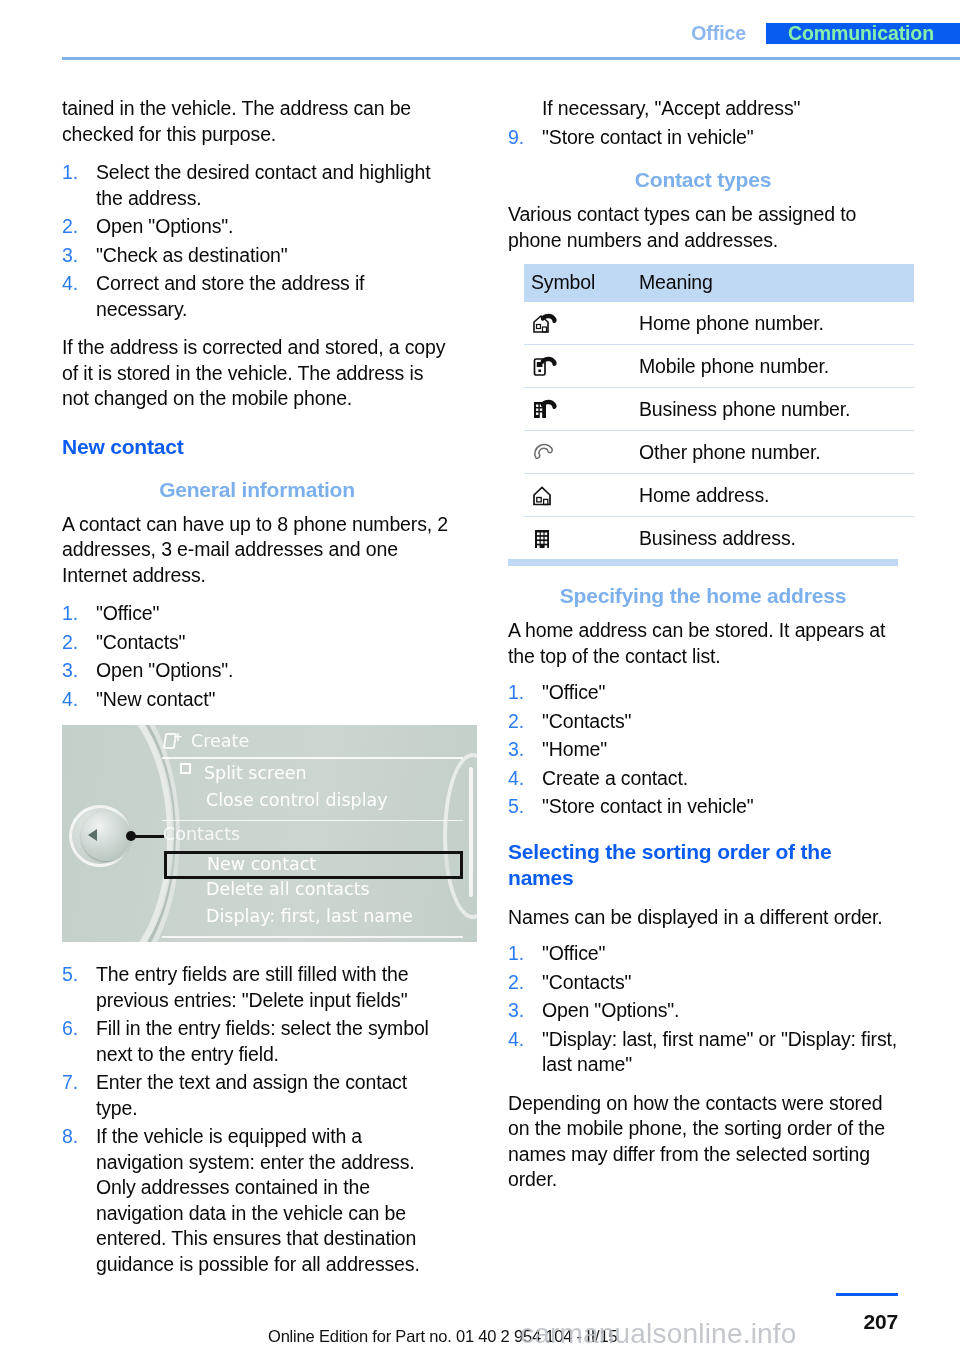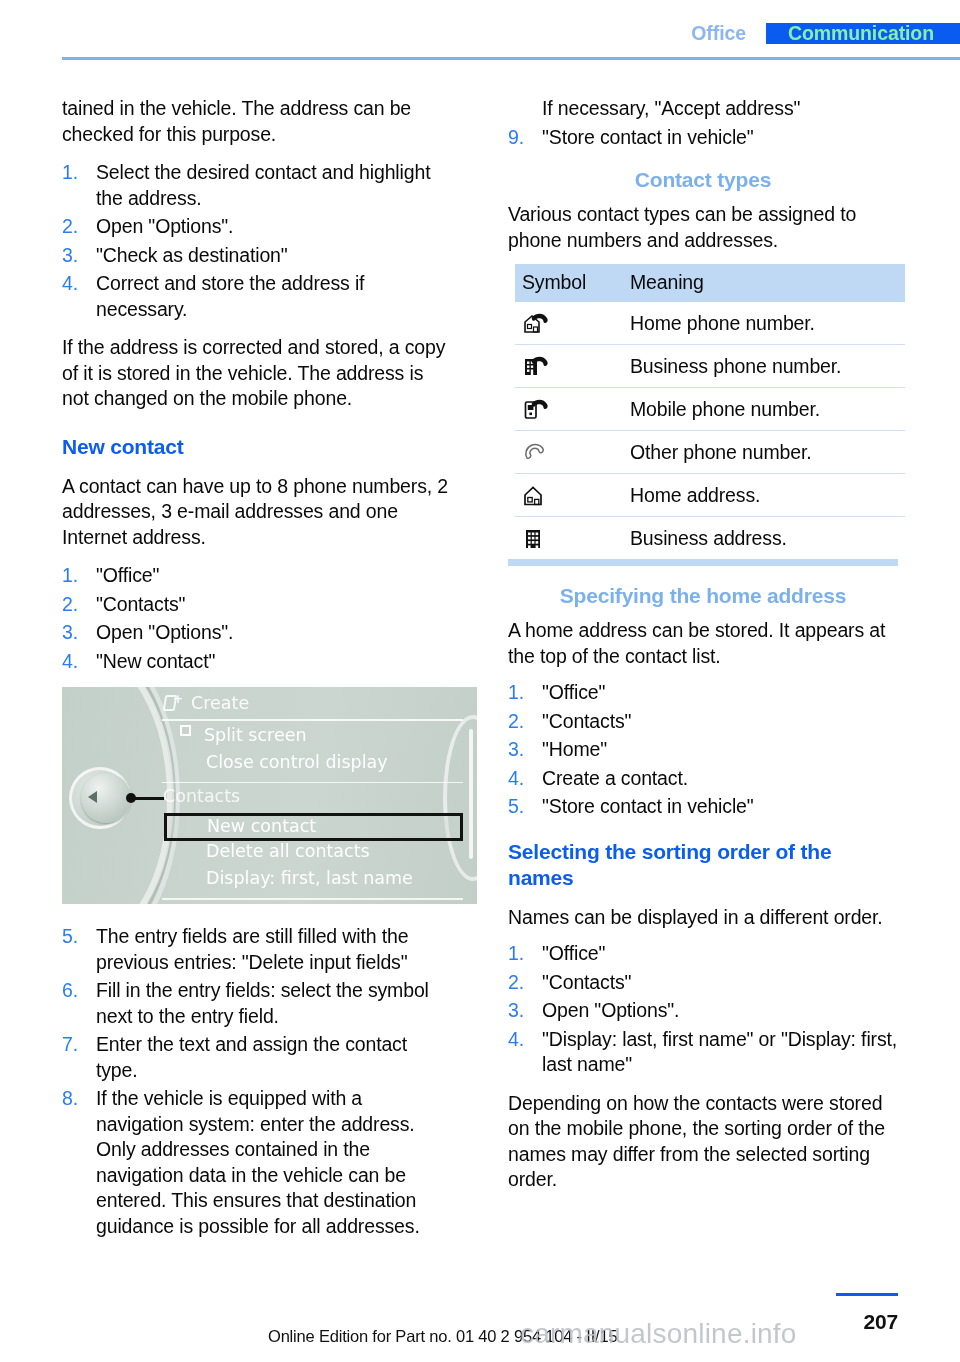--- a/index.html
+++ b/index.html
@@ -246,21 +246,21 @@
     position: absolute; right: 4px; top: 42px;
     width: 4px; height: 130px;
     background: rgba(255,255,255,0.8);
     border-radius: 2px;
   }
 
   
   table.ctypes {
     width: 100%;
     border-collapse: collapse;
-    margin: 4px 0 0 7px;
+    margin: 4px 0 0 16px;
   }
   table.ctypes th {
     background: #bfd8f4;
     text-align: left;
     font-weight: normal;
     font-size: 19.5px;
     padding: 7px 0 8px 7px;
     color: #0a0a0a;
     letter-spacing: -0.15px;
   }
@@ -345,20 +345,21 @@
         <li>
           <span class="num">4.</span>
           <span class="txt">Correct and store the address if necessary.</span>
         </li>
       </ol>
 
       <p class="para">If the address is corrected and stored, a copy of it is stored in the vehicle. The address is not changed on the mobile phone.</p>
 
       <h2 class="h-blue first">New contact</h2>
 
+      <h3 class="h-lightblue">General information</h3>
 
       <p class="para">A contact can have up to 8 phone numbers, 2 addresses, 3 e-mail addresses and one Internet address.</p>
 
       <ol class="steps">
         <li>
           <span class="num">1.</span>
           <span class="txt">"Office"</span>
         </li>
         <li>
           <span class="num">2.</span>
@@ -480,42 +481,42 @@
                 <rect x="5.5" y="15.5" width="4" height="4" fill="none" stroke="#111" stroke-width="1.2"></rect>
                 <rect x="11.5" y="18" width="4" height="5" fill="none" stroke="#111" stroke-width="1.2"></rect>
                 <path d="M10 8 C15 3 22 4 25 9 C26.2 11 25.8 13 24 13.8 C22.6 14.4 21.6 13.4 21.4 12.2 C21.2 11 20.4 10 19 9.6 C16.8 9 14.4 9.6 12.8 11.2 C11.8 12.2 10.4 11.6 10 10.4 C9.7 9.5 9.6 8.5 10 8 Z" fill="#111"></path>
               </svg>
             </td>
             <td>Home phone number.</td>
           </tr>
           <tr>
             <td class="sym">
               <svg class="glyph" viewBox="0 0 30 28">
+                <rect x="3.5" y="7" width="10.5" height="16" rx="1.6" fill="none" stroke="#111" stroke-width="1.7"></rect>
+                <rect x="5.8" y="10" width="5.6" height="5" fill="#111"></rect>
+                <rect x="7.4" y="17.5" width="2.6" height="2.6" fill="#111"></rect>
+                <path d="M10 8 C15 3 22 4 25 9 C26.2 11 25.8 13 24 13.8 C22.6 14.4 21.6 13.4 21.4 12.2 C21.2 11 20.4 10 19 9.6 C16.8 9 14.4 9.6 12.8 11.2 C11.8 12.2 10.4 11.6 10 10.4 C9.7 9.5 9.6 8.5 10 8 Z" fill="#111"></path>
+              </svg>
+            </td>
+            <td>Mobile phone number.</td>
+          </tr>
+          <tr>
+            <td class="sym">
+              <svg class="glyph" viewBox="0 0 30 28">
                 <rect x="3" y="7" width="12" height="16" fill="#111"></rect>
                 <rect x="5" y="9.5" width="2.4" height="2.4" fill="#fff"></rect>
                 <rect x="8.8" y="9.5" width="2.4" height="2.4" fill="#fff"></rect>
                 <rect x="5" y="13.5" width="2.4" height="2.4" fill="#fff"></rect>
                 <rect x="8.8" y="13.5" width="2.4" height="2.4" fill="#fff"></rect>
                 <rect x="5" y="17.5" width="2.4" height="2.4" fill="#fff"></rect>
                 <rect x="8.8" y="17.5" width="2.4" height="5.5" fill="#fff"></rect>
                 <path d="M10 8 C15 3 22 4 25 9 C26.2 11 25.8 13 24 13.8 C22.6 14.4 21.6 13.4 21.4 12.2 C21.2 11 20.4 10 19 9.6 C16.8 9 14.4 9.6 12.8 11.2 C11.8 12.2 10.4 11.6 10 10.4 C9.7 9.5 9.6 8.5 10 8 Z" fill="#111"></path>
               </svg>
             </td>
             <td>Business phone number.</td>
-          </tr>
-          <tr>
-            <td class="sym">
-              <svg class="glyph" viewBox="0 0 30 28">
-                <rect x="3.5" y="7" width="10.5" height="16" rx="1.6" fill="none" stroke="#111" stroke-width="1.7"></rect>
-                <rect x="5.8" y="10" width="5.6" height="5" fill="#111"></rect>
-                <rect x="7.4" y="17.5" width="2.6" height="2.6" fill="#111"></rect>
-                <path d="M10 8 C15 3 22 4 25 9 C26.2 11 25.8 13 24 13.8 C22.6 14.4 21.6 13.4 21.4 12.2 C21.2 11 20.4 10 19 9.6 C16.8 9 14.4 9.6 12.8 11.2 C11.8 12.2 10.4 11.6 10 10.4 C9.7 9.5 9.6 8.5 10 8 Z" fill="#111"></path>
-              </svg>
-            </td>
-            <td>Mobile phone number.</td>
           </tr>
           <tr>
             <td class="sym">
               <svg class="glyph" viewBox="0 0 30 28">
                 <path d="M5 20 C2.5 16 4 10 9 7.5 C13 5.5 18 6.5 20.5 10 C21.8 11.8 21.3 13.8 19.6 14.6 C18.2 15.2 17.1 14.2 16.9 13 C16.7 11.7 15.8 10.7 14.3 10.4 C12 9.9 9.6 10.9 8.4 12.9 C7.7 14 7.8 15.3 8.4 16.3 C9.2 17.6 8.6 19.2 7.3 19.9 C6.5 20.3 5.5 20.7 5 20 Z" fill="none" stroke="#6c6c6c" stroke-width="1.5"></path>
               </svg>
             </td>
             <td>Other phone number.</td>
           </tr>
           <tr>

